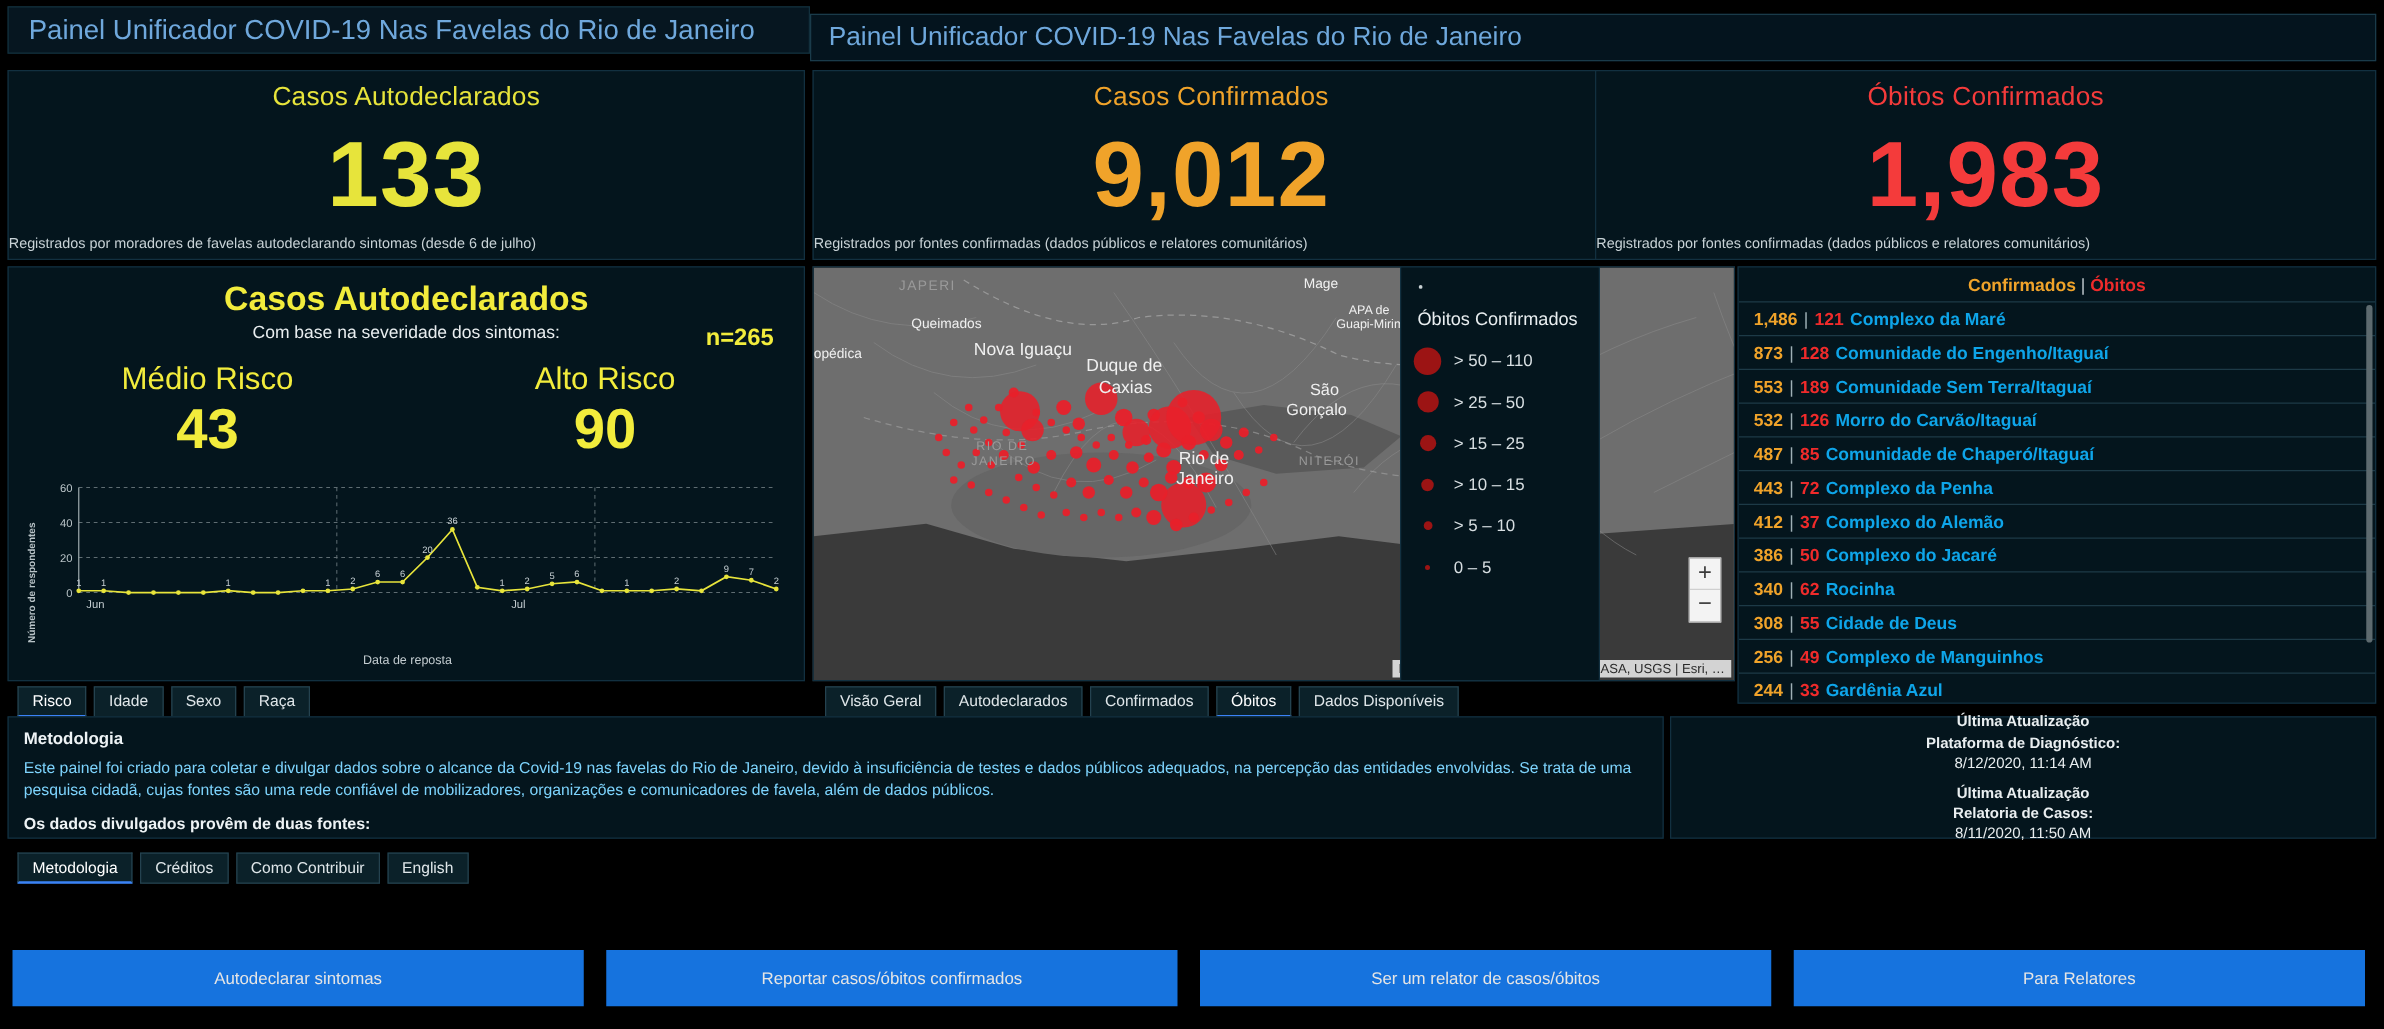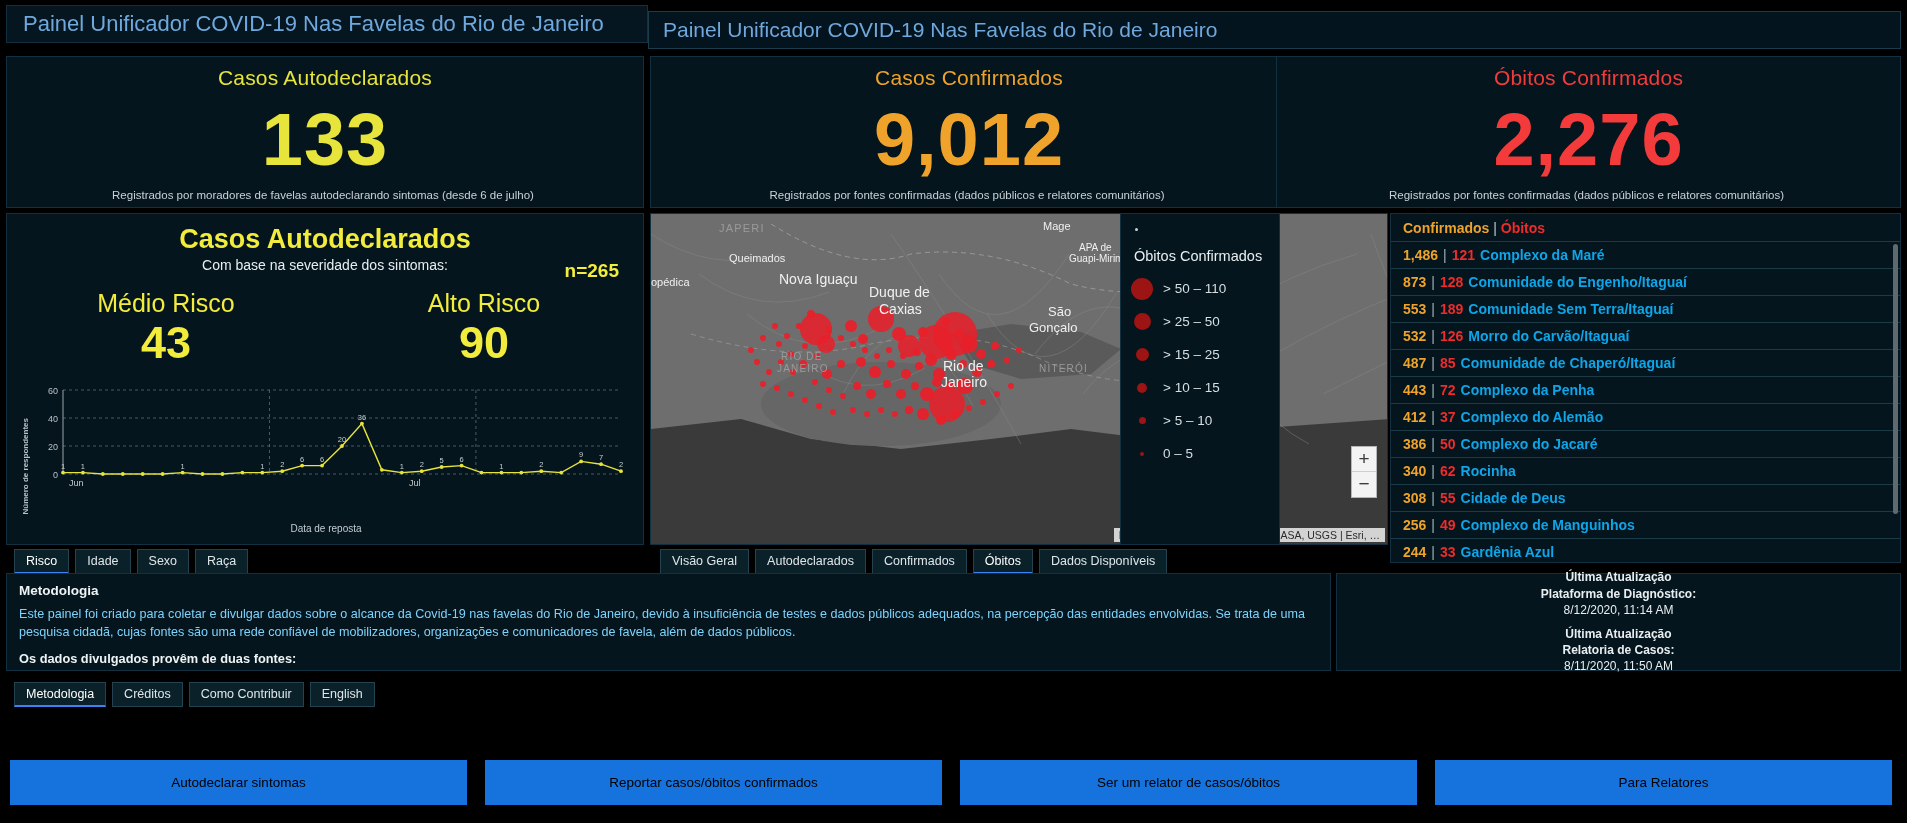--- a/index.html
+++ b/index.html
@@ -31,21 +31,21 @@
     position: absolute; top: 56px; height: 152px;
     background: #04151d; border: 1px solid #123040;
     display: flex; flex-direction: column; align-items: center;
   }
   .kpi-1 { left: 6px;    width: 638px; }
   .kpi-2 { left: 650px;  width: 638px; }
   .kpi-3 { left: 1276px; width: 625px; }
   .kpi-title { font-size: 21px; margin-top: 9px; letter-spacing: .2px; }
   .kpi-value { font-size: 74px; font-weight: 700; line-height: 1.02; margin-top: 12px; letter-spacing: 1px;}
   .kpi-sub {
-    position: absolute; bottom: 6px; left: 0; right: 4px; text-align: center;
+    position: absolute; bottom: 6px; left: 0; right: 4px; 
     color: #c8d2d6; font-size: 11.5px;
   }
   .c-yellow { color: #e7e43b; }
   .c-orange { color: #f0a32a; }
   .c-red    { color: #f43b3b; }
 
   
   .panel {
     position: absolute; background: #04151d; border: 1px solid #123040;
   }
@@ -97,21 +97,21 @@
   }
   .legend-dot-top { position:absolute; left:14px; top:14px; width:3px; height:3px; background:#c9d1d4; border-radius:50%; }
   .legend-title { color: #e9eef0; font-size: 14.5px; position:absolute; left: 13px; top: 34px; }
   .legend-items { position: absolute; left: 0; top: 58px; right: 0; }
   .legend-item { display: flex; align-items: center; height: 33px; padding-left: 10px; }
   .legend-bubble { background: #9c1414; border-radius: 50%; flex: 0 0 auto; }
   .legend-text { color: #d7dee1; font-size: 13.5px; margin-left: 10px; }
 
   
   .rank-panel { left: 1390px; top: 213px; width: 511px; height: 350px; overflow: hidden;}
-  .rank-head { padding: 6px 12px 5px 12px; font-size: 14px; font-weight: 700; }
+  .rank-head { padding: 6px 12px 5px 12px; font-size: 14px; font-weight: 700; text-align: center; }
   .rank-head .sep { color: #bfc8cc; font-weight: 400; }
   .rank-row {
     display: flex; align-items: center; gap: 5px;
     padding: 5px 12px; border-top: 1px solid #1d3a47;
     font-size: 14px; font-weight: 700; white-space: nowrap;
   }
   .rank-conf { color: #f0a32a; }
   .rank-sep  { color: #9fb0b6; font-weight: 400; }
   .rank-dea  { color: #ef2b2b; }
   .rank-name { color: #0ea5e9; }
@@ -147,21 +147,21 @@
     display: flex; flex-direction: column; align-items: center; justify-content: center;
     gap: 8px; text-align: center;
   }
   .update-block { color: #e9eef0; font-size: 12px; line-height: 1.35; font-weight: 700; }
   .update-block .when { font-weight: 400; }
 
   
   .actions { position: absolute; left: 10px; top: 760px; display: flex; gap: 18px; }
   .action-btn {
     width: 457px; height: 45px; background: #1673de;
-    color: #000000; font-size: 13.5px;
+    color: #e5e5e5; font-size: 13.5px;
     display: flex; align-items: center; justify-content: center;
     cursor: pointer; border: none;
   }
 </style>
 </head>
 <body>
 
 <div class="page">
 
   <div class="title-bar title-bar-left">
@@ -176,21 +176,21 @@
     <div class="kpi-value c-yellow">133</div>
     <div class="kpi-sub">Registrados por moradores de favelas autodeclarando sintomas (desde 6 de julho)</div>
   </div>
   <div class="kpi kpi-2">
     <div class="kpi-title c-orange">Casos Confirmados</div>
     <div class="kpi-value c-orange">9,012</div>
     <div class="kpi-sub">Registrados por fontes confirmadas (dados públicos e relatores comunitários)</div>
   </div>
   <div class="kpi kpi-3">
     <div class="kpi-title c-red">Óbitos Confirmados</div>
-    <div class="kpi-value c-red">2,276</div>
+    <div class="kpi-value c-red">1,983</div>
     <div class="kpi-sub">Registrados por fontes confirmadas (dados públicos e relatores comunitários)</div>
   </div>
 
   <div class="panel left-panel">
     <div class="lp-head">
       <div class="lp-title">Casos Autodeclarados</div>
       <div class="lp-sub">Com base na severidade dos sintomas:</div>
     </div>
     <div class="lp-n">n=265</div>
     <div class="risk-row">

